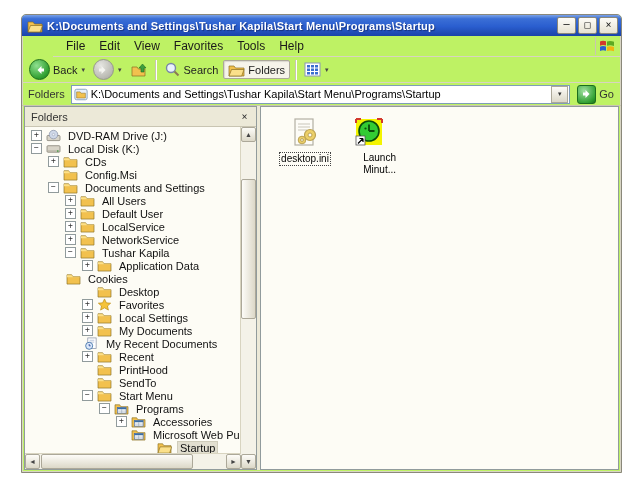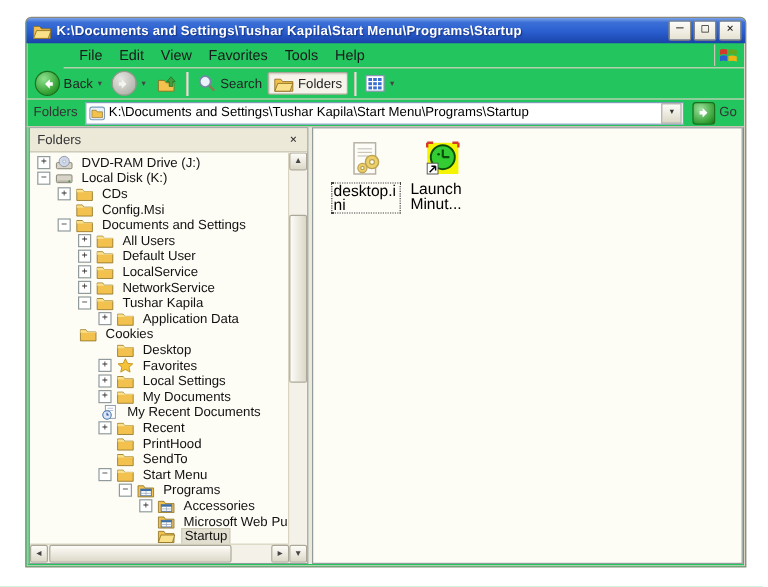--- a/index.html
+++ b/index.html
@@ -1,17 +1,17 @@
 <!DOCTYPE html>
 <html><head>
 <meta charset="utf-8">
 <style>
   html,body{margin:0;padding:0;}
   body{width:640px;height:489px;background:#ffffff;font-family:"Liberation Sans",sans-serif;position:relative;overflow:hidden;}
-  .window{position:absolute;left:21px;top:14px;width:599px;height:457px;border:1px solid #8a887a;background:#22c55e;border-radius:5px 5px 0 0;box-shadow:0 0 0 1px #d8d5c4 inset;}
+  .window{position:absolute;left:21px;top:14px;width:599px;height:457px;border:1px solid #8a887a;background:#bef264;border-radius:5px 5px 0 0;box-shadow:0 0 0 1px #d8d5c4 inset;}
   
   .titlebar{height:21px;border-radius:4px 4px 0 0;background:linear-gradient(180deg,#7aa2e8 0%,#3b6fd6 18%,#2a5ecf 55%,#1a43a8 100%);display:flex;align-items:center;padding:0 3px 0 5px;}
   .titlebar .ticon{width:16px;height:14px;margin-right:4px;flex:0 0 auto;}
   .titlebar .ttext{color:#fff;font-size:11px;font-weight:bold;white-space:nowrap;overflow:hidden;flex:1;letter-spacing:.2px;text-shadow:1px 1px 1px rgba(0,0,30,.4);}
   .capbtns{display:flex;gap:2px;}
   .capbtn{width:17px;height:15px;background:linear-gradient(180deg,#fdfcf8,#e6e2d2);border:1px solid #8a887a;border-radius:2px;font-size:10px;line-height:13px;text-align:center;color:#222;font-family:"DejaVu Sans Mono",monospace;}
   
   .menubar{height:20px;display:flex;align-items:center;padding:0 2px 0 6px;border-bottom:1px solid #d8d4c0;font-size:12px;color:#1a1a1a;margin-left:31px;}
   .menuitem{padding:2px 7px;}
   .menubar .spacer{flex:1;}
@@ -51,21 +51,21 @@
   
   .vscroll{position:absolute;top:0;right:0;bottom:0;width:15px;background:#f4f2e8;border-left:1px solid #d8d4c0;}
   .hscroll{position:absolute;left:0;bottom:0;right:15px;height:15px;background:#f4f2e8;border-top:1px solid #d8d4c0;}
   .sbtn{position:absolute;width:15px;height:15px;background:linear-gradient(180deg,#fdfcf8,#dcd8c8);border:1px solid #aca899;border-radius:2px;font-size:7px;color:#444;text-align:center;line-height:13px;box-sizing:border-box;}
   .vthumb{position:absolute;left:0;width:15px;background:linear-gradient(90deg,#fdfcf8,#dcd8c8);border:1px solid #aca899;border-radius:2px;box-sizing:border-box;}
   .hthumb{position:absolute;top:0;height:15px;background:linear-gradient(180deg,#fdfcf8,#dcd8c8);border:1px solid #aca899;border-radius:2px;box-sizing:border-box;}
   
   .filespane{flex:1;background:#fdfcf5;border:1px solid #919b9c;padding:10px 0 0 16px;display:flex;align-items:flex-start;gap:8px;}
   .fileitem{width:56px;display:flex;flex-direction:column;align-items:center;}
   .fileitem .ficon{width:32px;height:32px;}
-  .fileitem .flabel{margin-top:3px;font-size:13px;color:#000;text-align:left;line-height:12px;max-width:54px;overflow-wrap:break-word;}
+  .fileitem .flabel{margin-top:3px;font-size:10px;color:#000;text-align:right;line-height:12px;max-width:54px;overflow-wrap:break-word;}
   .fileitem.focused .flabel{border:1px dotted #444;padding:0 1px;}
   .fileitem.ghost .ficon{opacity:.75;}
 </style>
 </head>
 <body>
 
 <div class="window">
 
   <div class="titlebar">
     <span class="ticon">
@@ -388,21 +388,21 @@
     <span class="toggle hiddenbox"></span>
     <span class="ticon"><svg viewBox="0 0 16 14" width="15" height="13">
                   <path d="M1 3 h5 l1.3 2 H15 v8 H1 Z" fill="#f2c14e" stroke="#8a6d1f" stroke-width=".7"></path>
                   <rect x="3.5" y="6" width="9.5" height="6" fill="#fff" stroke="#4a6ea8" stroke-width=".8"></rect>
                   <rect x="3.5" y="6" width="9.5" height="1.8" fill="#3a6ea5"></rect>
                   <line x1="8.2" y1="7.8" x2="8.2" y2="12" stroke="#9ab" stroke-width=".7"></line>
                   <line x1="3.5" y1="9.8" x2="13" y2="9.8" stroke="#9ab" stroke-width=".7"></line>
                 </svg></span>
     <span class="tlabel">Microsoft Web Publishin</span>
   </div>
-            <div class="tree-row selected" style="padding-left: 91px; align-items: flex-end;">
+            <div class="tree-row selected" style="padding-left: 117px;">
     <span class="toggle hiddenbox"></span>
     <span class="ticon"><svg viewBox="0 0 16 14" width="15" height="13">
                   <path d="M1 3 h5 l1.3 2 H15 v8 H1 Z" fill="#f2c14e" stroke="#8a6d1f" stroke-width=".7"></path>
                   <path d="M3.3 6.3 h12.4 l-2.2 6.7 H1 Z" fill="#fbe08a" stroke="#8a6d1f" stroke-width=".7"></path>
                 </svg></span>
     <span class="tlabel">Startup</span>
   </div>
           </div>
         <div class="vscroll">
           <span class="sbtn" style="top:0;left:0;">▲</span>

